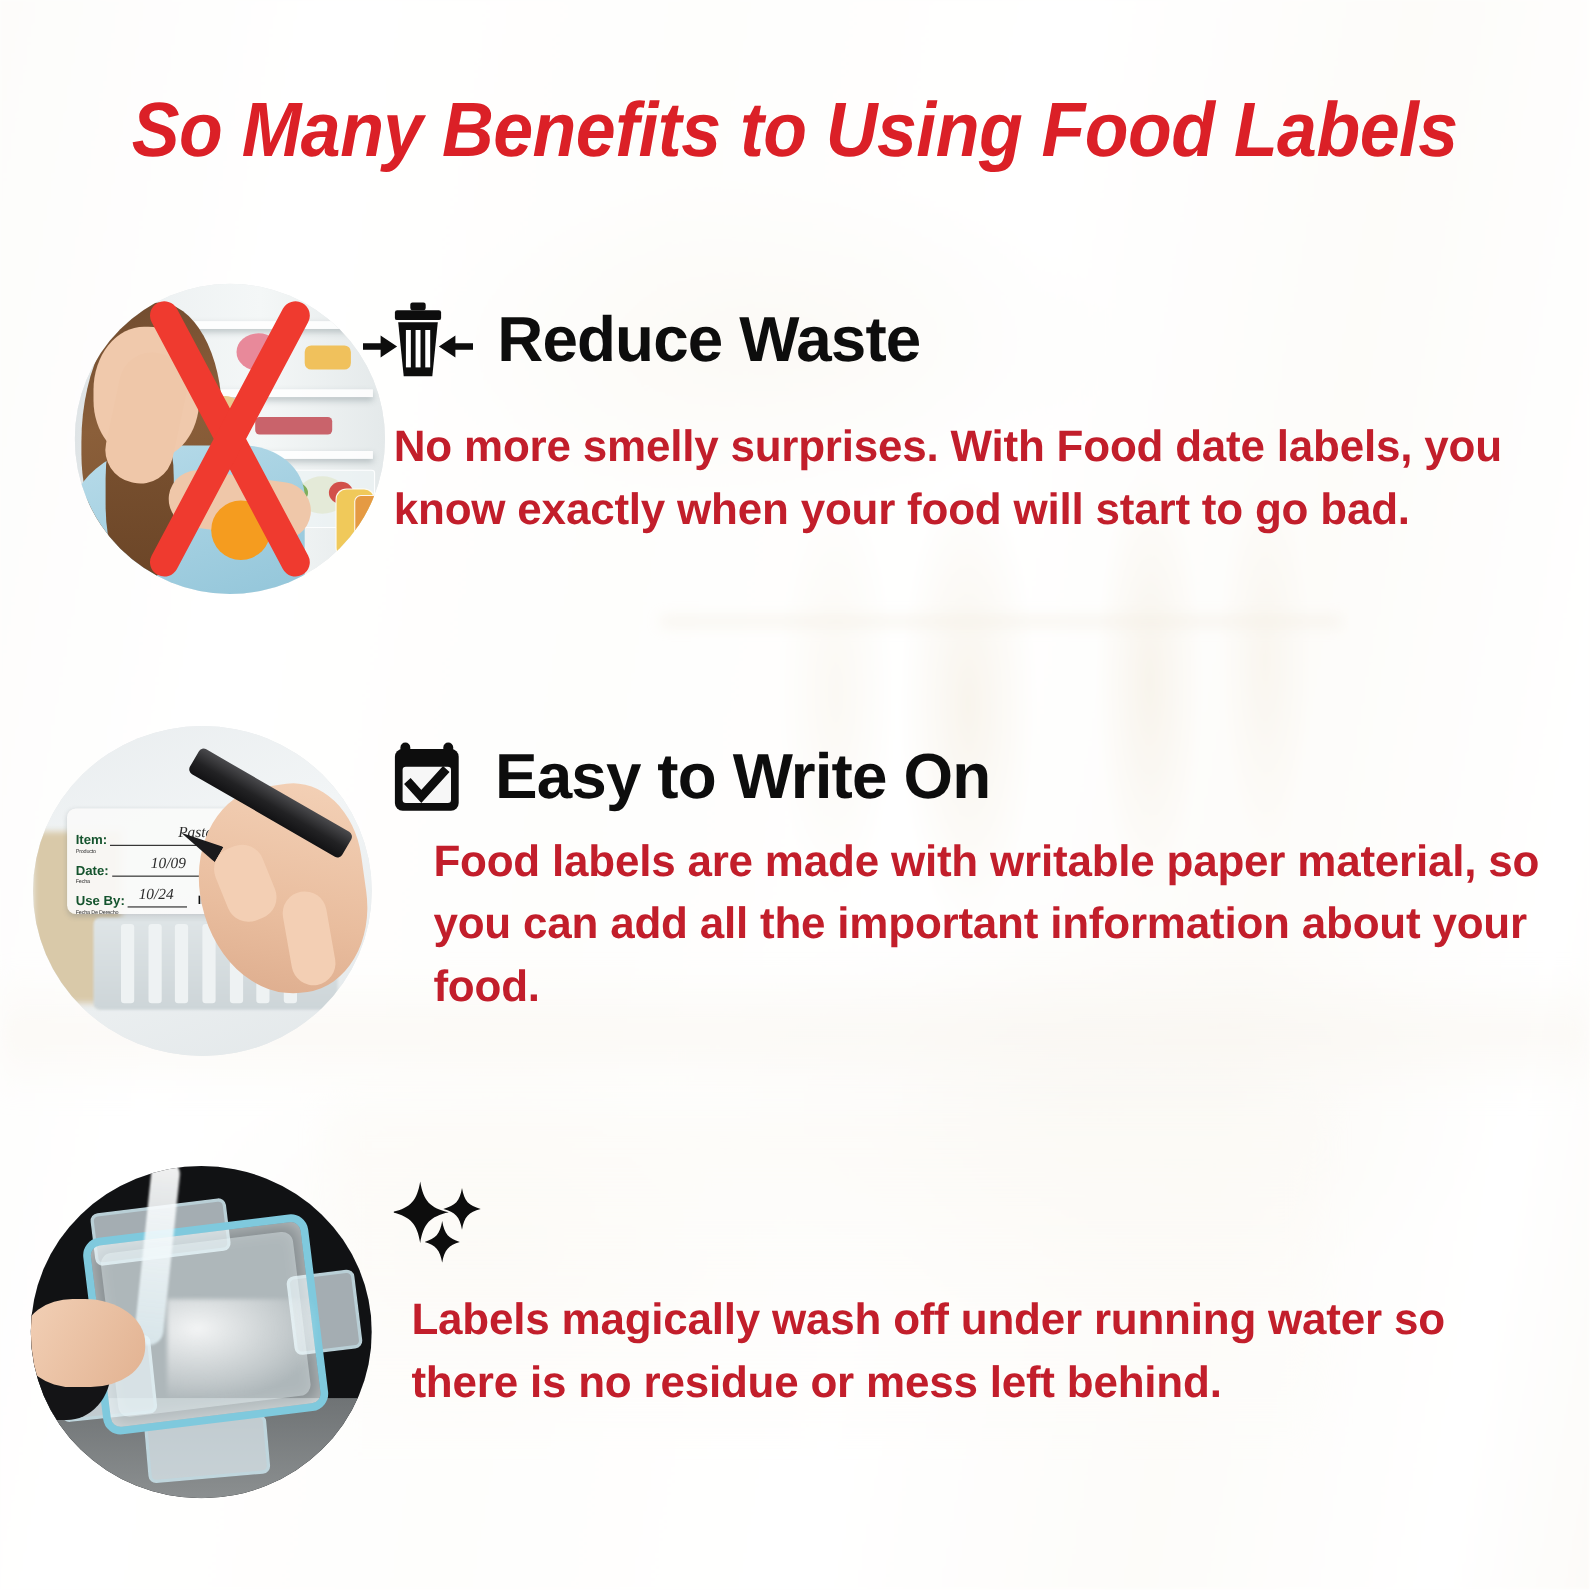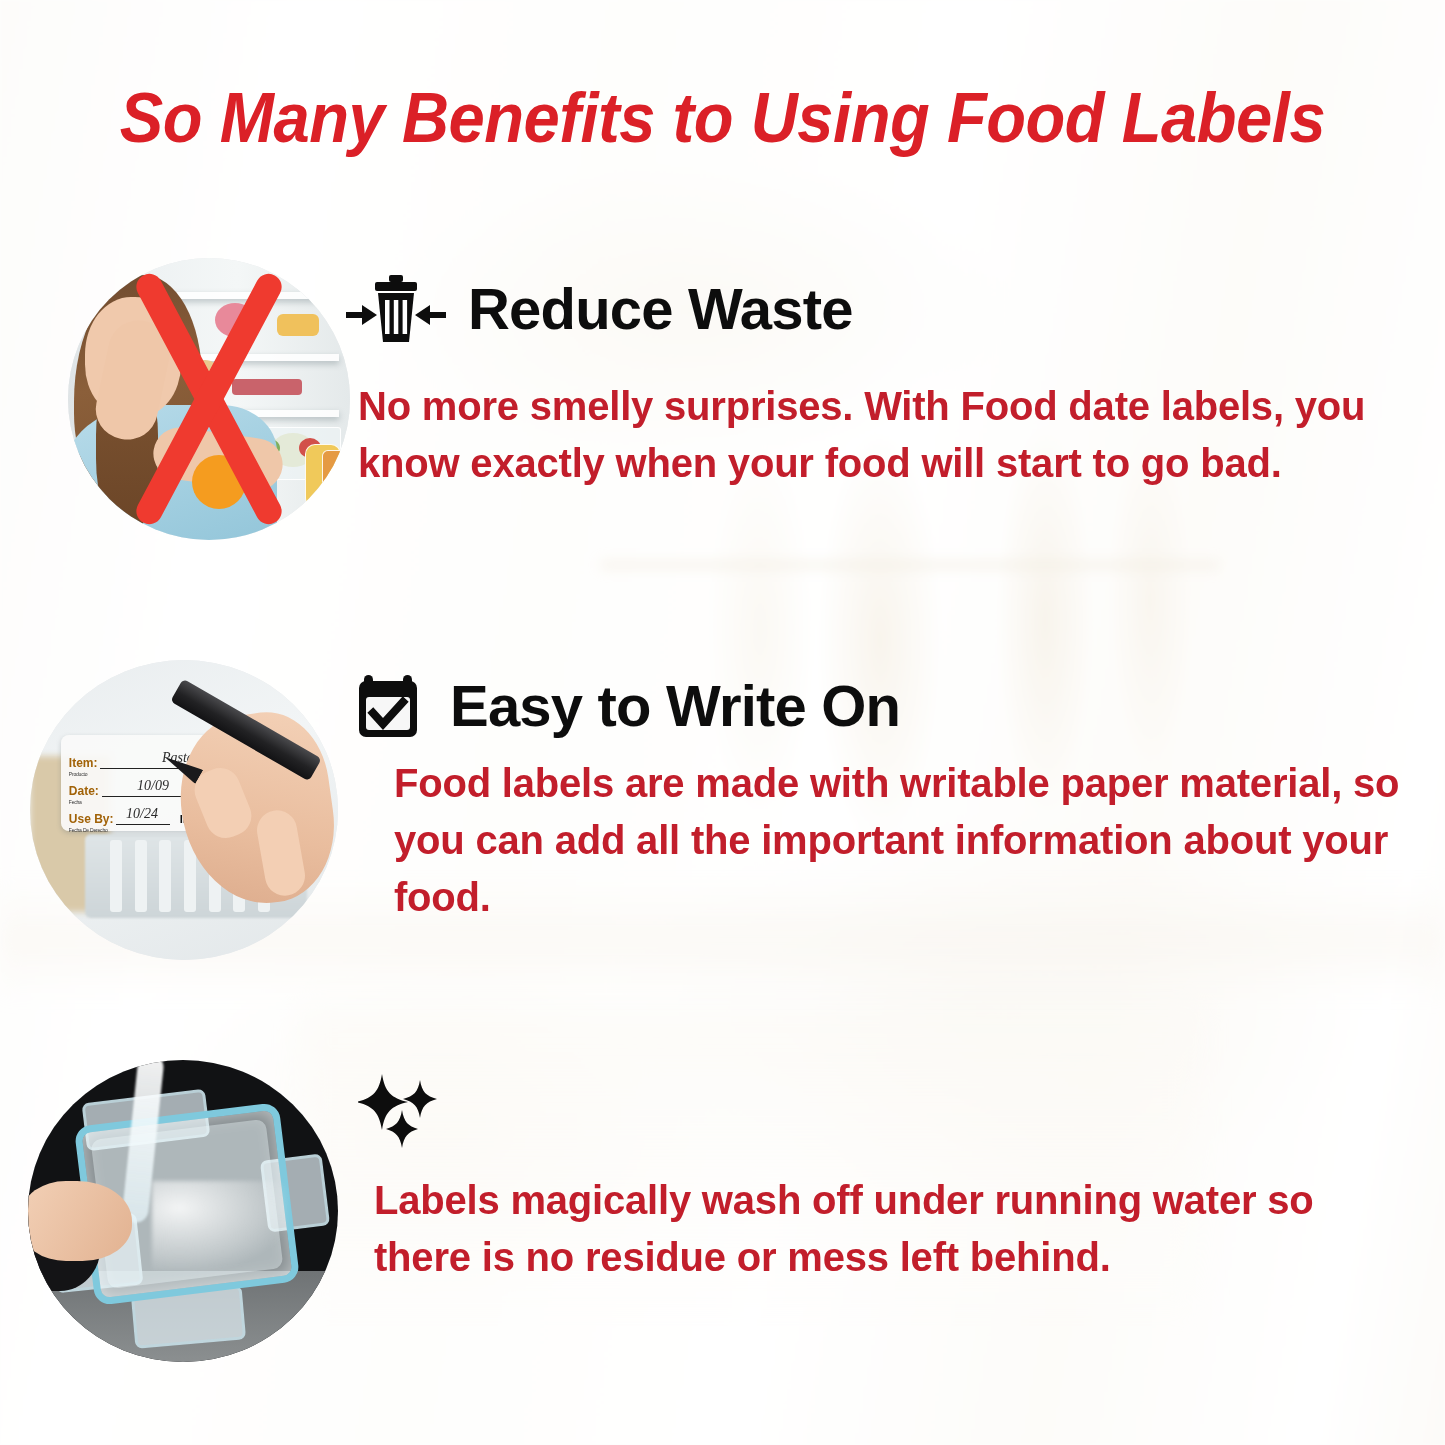--- a/index.html
+++ b/index.html
@@ -104,21 +104,21 @@
   .photo-1 { left: 68px;  top: 8px;  width: 282px; height: 282px; }
   .photo-2 { left: 30px;  top: 5px;  width: 308px; height: 300px; }
   .photo-3 { left: 28px;  top: 2px;  width: 310px; height: 302px; }
 
   .head {
     position: absolute;
     display: flex;
     align-items: center;
     gap: 20px;
   }
-  .head-1 { left: 344px; top: 22px; }
+  .head-1 { left: 328px; top: 22px; }
   .head-2 { left: 356px; top: 14px; }
   .head-3 { left: 358px; top: 12px; }
 
   .head-title {
     font-size: 58px;
     font-weight: bold;
     color: #0d0d0d;
     letter-spacing: -0.8px;
     white-space: nowrap;
     line-height: 1;
@@ -218,21 +218,21 @@
     position: absolute; left: 10%; top: 25%;
     width: 68%; height: 32%;
     background: rgba(250,250,249,0.93);
     border-radius: 8px;
     box-shadow: 0 2px 5px rgba(100,110,115,0.3);
     padding: 6px 8px;
     box-sizing: border-box;
     font-family: "Liberation Sans Narrow", "Liberation Sans", sans-serif;
   }
   .lbl-row { position: relative; height: 33.3%; display: flex; align-items: flex-end; }
-  .lbl-key { font-size: 12px; font-weight: bold; color: #a16207; line-height: 1; }
+  .lbl-key { font-size: 12px; font-weight: bold; color: #14532d; line-height: 1; }
   .lbl-sub { position: absolute; left: 0; bottom: -8px; font-size: 5px; color: #333; letter-spacing: -0.2px; }
   .lbl-line { flex: 1; border-bottom: 1.4px solid #222; margin-left: 3px; position: relative; }
   .lbl-val {
     position: absolute; left: 38%; bottom: 2px;
     font-family: "Liberation Serif", serif;
     font-size: 14px; color: #2b2b2b;
     font-style: italic;
   }
   .lbl-key2 { font-size: 11px; font-weight: bold; color: #111; margin-left: 10px; }
   .p2-hand {

